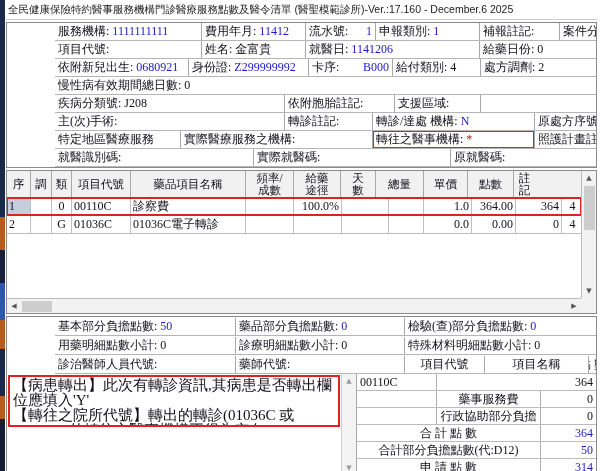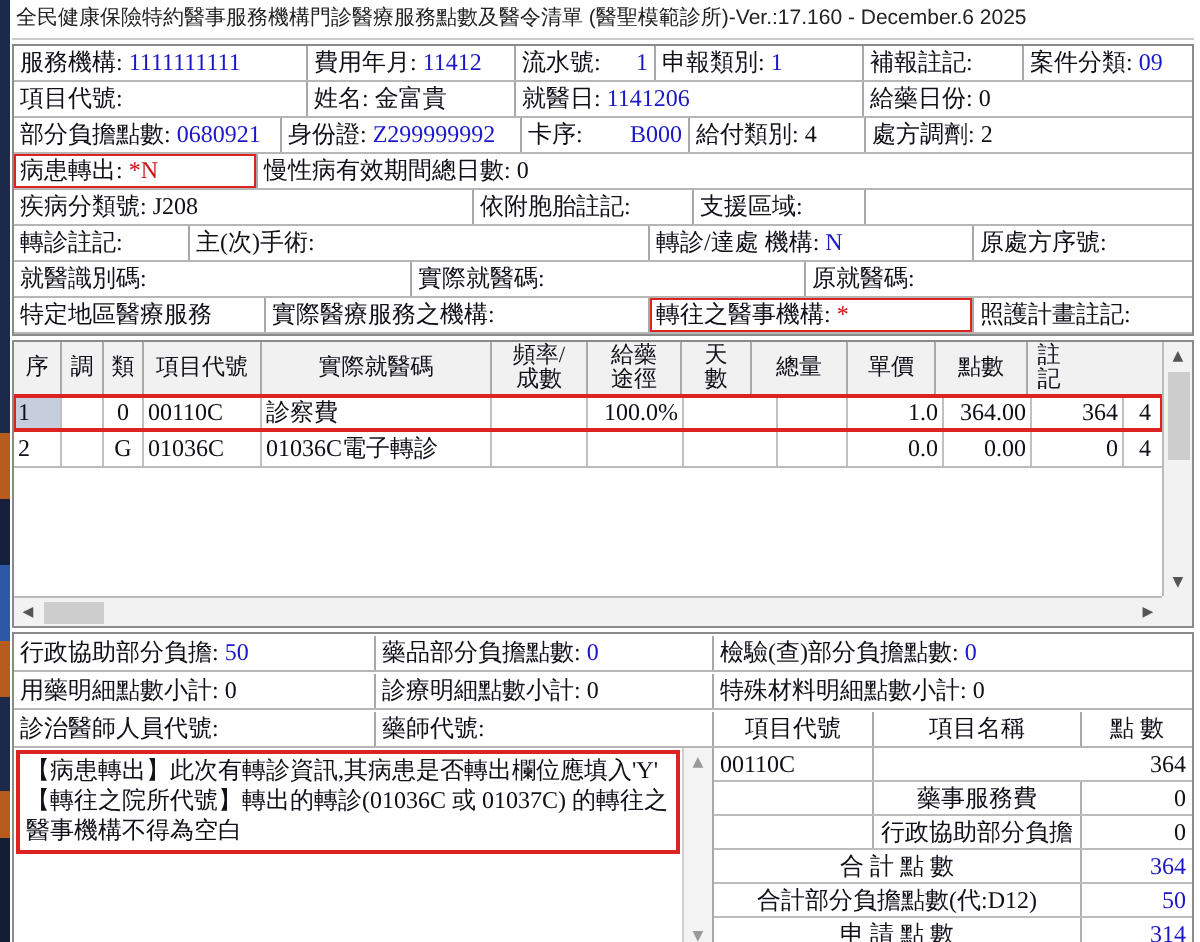--- a/index.html
+++ b/index.html
@@ -22,21 +22,21 @@
       #131d33 89%, #131d33 100%);
   }
   .main{position:absolute;left:6px;top:0;width:591px;}
   .titlebar{
     height:19px;line-height:19px;padding-left:2px;
     font-family:"Liberation Sans","DejaVu Sans",sans-serif;
     font-size:10.5px;color:#222;border-bottom:1px solid #cccccc;
     white-space:nowrap;overflow:hidden;
   }
   .grid{border:1px solid #8a8a8a;margin-top:2px;background:#fff;}
-  .grow{display:flex;height:17px;border-bottom:1px solid #b6b6b6;align-items:flex-end;}
+  .grow{display:flex;height:17px;border-bottom:1px solid #b6b6b6;align-items:flex-end;margin-left:48px;}
   .grid .grow:last-child,.bottom .grow:last-child{border-bottom:1px solid #b6b6b6;}
   .cell{
     display:flex;align-items:center;position:relative;box-sizing:border-box;
     padding:0 3px;border-right:1px solid #a8a8a8;
     white-space:nowrap;overflow:hidden;flex:0 0 auto;
   }
   .cell.flexfill{flex:1 1 auto;border-right:none;}
   .lbl{color:#101018;}
   .val{color:var(--value-blue,#1a18c8);margin-left:3px;}
   .val.black{color:#101018;}
@@ -81,21 +81,21 @@
   .pushbottom{margin-top:auto;}
   .corner{background:#f2f2f2;}
   
   .bottom{margin-top:2px;border:1px solid #8a8a8a;background:#fff;}
   .bottom .grow{height:18px;}
   .bsplit{display:flex;height:101px;}
   .msgpanel{flex:0 0 350px;display:flex;border-right:1px solid #a8a8a8;box-sizing:border-box;}
   .msgtext{
     flex:1;margin:1px;height:52px;box-sizing:border-box;
     border:2px solid var(--annotation-red,#dd2222);
-    padding:1px 3px;font-size:12px;line-height:15px;overflow:hidden;
+    padding:1px 3px;font-size:15px;line-height:15px;overflow:hidden;
   }
   .msgscroll{
     flex:0 0 13px;background:#f3f3f3;border-left:1px solid #d0d0d0;
     display:flex;flex-direction:column;align-items:center;
   }
   .sumpanel{flex:1;display:flex;flex-direction:column;}
   .srow{display:flex;height:16px;border-bottom:1px solid #bcbcbc;flex:1;}
   .srow:last-child{border-bottom:none;}
   .sc{
     box-sizing:border-box;border-right:1px solid #b0b0b0;padding:0 3px;
@@ -158,21 +158,21 @@
           <span class="val">1141206</span>
         </div>
       <div class="cell flexfill">
           <span class="lbl">給藥日份:</span>
           <span class="val black">0</span>
         </div>
     </div>
 
     <div class="grow">
       <div class="cell" style="width:134px">
-          <span class="lbl">部分負擔點數:</span>
+          <span class="lbl">依附新兒出生:</span>
           <span class="val">0680921</span>
         </div>
       <div class="cell" style="width:120px">
           <span class="lbl">身份證:</span>
           <span class="val">Z299999992</span>
         </div>
       <div class="cell" style="width:84px">
           <span class="lbl">卡序:</span>
           <span class="val pushend">B000</span>
         </div>
@@ -180,25 +180,20 @@
           <span class="lbl">給付類別:</span>
           <span class="val black">4</span>
         </div>
       <div class="cell flexfill">
           <span class="lbl">處方調劑:</span>
           <span class="val black">2</span>
         </div>
     </div>
 
     <div class="grow">
-      <div class="cell" style="width:122px">
-          <span class="lbl">病患轉出:</span>
-          <span class="val red">*N</span>
-          <i class="redring"></i>
-        </div>
       <div class="cell flexfill">
           <span class="lbl">慢性病有效期間總日數:</span>
           <span class="val black">0</span>
         </div>
     </div>
 
     <div class="grow">
       <div class="cell" style="width:230px">
           <span class="lbl">疾病分類號:</span>
           <span class="val black">J208</span>
@@ -207,82 +202,82 @@
           <span class="lbl">依附胞胎註記:</span>
           <span class="val"></span>
         </div>
       <div class="cell" style="width:86px">
           <span class="lbl">支援區域:</span>
           <span class="val"></span>
         </div>
     </div>
 
     <div class="grow">
+      <div class="cell" style="width:230px">
+          <span class="lbl">主(次)手術:</span>
+          <span class="val"></span>
+        </div>
       <div class="cell" style="width:88px">
           <span class="lbl">轉診註記:</span>
-          <span class="val"></span>
-        </div>
-      <div class="cell" style="width:230px">
-          <span class="lbl">主(次)手術:</span>
           <span class="val"></span>
         </div>
       <div class="cell" style="width:162px">
           <span class="lbl">轉診/達處 機構:</span>
           <span class="val">N</span>
         </div>
       <div class="cell flexfill">
           <span class="lbl">原處方序號:</span>
-          <span class="val"></span>
-        </div>
-    </div>
-
-    <div class="grow">
-      <div class="cell" style="width:199px">
-          <span class="lbl">就醫識別碼:</span>
-          <span class="val"></span>
-        </div>
-      <div class="cell" style="width:197px">
-          <span class="lbl">實際就醫碼:</span>
-          <span class="val"></span>
-        </div>
-      <div class="cell flexfill">
-          <span class="lbl">原就醫碼:</span>
           <span class="val"></span>
         </div>
     </div>
 
     <div class="grow">
       <div class="cell" style="width:126px">
           <span class="lbl">特定地區醫療服務</span>
           <span class="val"></span>
         </div>
       <div class="cell" style="width:192px">
           <span class="lbl">實際醫療服務之機構:</span>
           <span class="val"></span>
         </div>
       <div class="cell" style="width:162px">
           <span class="lbl">轉往之醫事機構:</span>
           <span class="val red">*</span>
           <i class="redring"></i>
         </div>
       <div class="cell flexfill">
           <span class="lbl">照護計畫註記:</span>
+          <span class="val"></span>
+        </div>
+    </div>
+
+    <div class="grow">
+      <div class="cell" style="width:199px">
+          <span class="lbl">就醫識別碼:</span>
+          <span class="val"></span>
+        </div>
+      <div class="cell" style="width:197px">
+          <span class="lbl">實際就醫碼:</span>
+          <span class="val"></span>
+        </div>
+      <div class="cell flexfill">
+          <span class="lbl">原就醫碼:</span>
           <span class="val"></span>
         </div>
     </div>
   </div>
 
   <div class="detail">
     <div class="dbody">
       <div class="dhead">
         <div class="dh" style="width:24px">序</div>
         <div class="dh" style="width:21px">調</div>
         <div class="dh" style="width:20px">類</div>
         <div class="dh" style="width:59px">項目代號</div>
-        <div class="dh" style="width:115px">實際就醫碼</div>
+        <div class="dh" style="width:115px">藥品項目名稱</div>
         <div class="dh" style="width:48px">頻率/
 成數</div>
         <div class="dh" style="width:47px">給藥
 途徑</div>
         <div class="dh" style="width:35px">天
 數</div>
         <div class="dh" style="width:48px">總量</div>
         <div class="dh" style="width:44px">單價</div>
         <div class="dh" style="width:46px">點數</div>
         <div class="dh" style="width:21px;border-right:none">註
@@ -335,21 +330,21 @@
       <div class="sarrow pushend">▶</div>
     </div>
 
     <div class="corner"></div>
   </div>
 
   <div class="bottom">
 
     <div class="grow">
       <div class="cell" style="width:181px">
-          <span class="lbl">行政協助部分負擔:</span>
+          <span class="lbl">基本部分負擔點數:</span>
           <span class="val">50</span>
         </div>
       <div class="cell" style="width:169px">
           <span class="lbl">藥品部分負擔點數:</span>
           <span class="val">0</span>
         </div>
       <div class="cell flexfill">
           <span class="lbl">檢驗(查)部分負擔點數:</span>
           <span class="val">0</span>
         </div>

